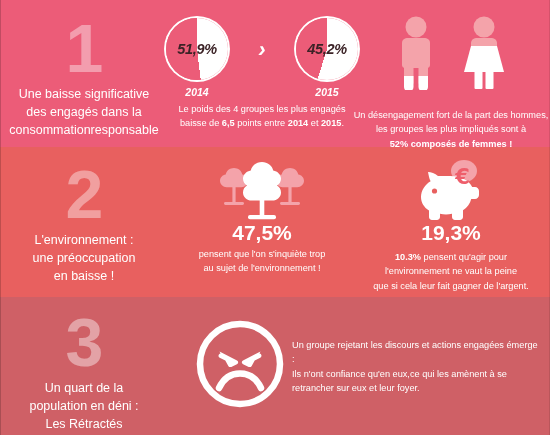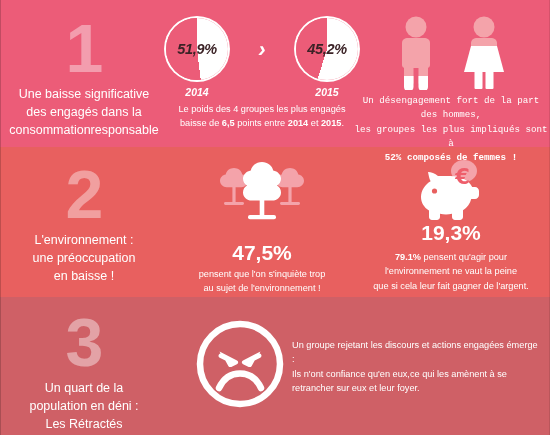--- a/index.html
+++ b/index.html
@@ -93,21 +93,21 @@
       </svg>
 
       <svg width="56" height="74" viewBox="0 0 56 74">
         <circle cx="28" cy="11" r="10.5" fill="#F4A3AA"></circle>
         <path d="M15 27c0-3.1 2.7-5 6.5-5h13c3.8 0 6.5 1.9 6.5 5v4H15v-4z" fill="#F4A3AA"></path>
         <path d="M15 30h26l7 26H8l7-26z" fill="#fff"></path>
         <rect x="18.5" y="54" width="8" height="19" rx="1" fill="#fff"></rect>
         <rect x="29.5" y="54" width="8" height="19" rx="1" fill="#fff"></rect>
       </svg>
     </div>
-    <div class="body-txt" id="s1-right-cap" style="margin-top:4px;font-family:Liberation Mono, monospace;">
+    <div class="body-txt" id="s1-right-cap" style="margin-top:18px;">
         <div><span>Un désengagement fort de la part des hommes,</span></div>
         <div><span>les groupes les plus impliqués sont à</span></div>
         <div><span class="b">52% composés de femmes !</span></div>
       </div>
   </div>
 
   <div class="col" style="left:0;top:160px;width:168px;">
     <div class="bignum">2</div>
     <div class="headline">
       <div>L'environnement :</div>
@@ -129,40 +129,40 @@
           <rect x="72.4" y="23" width="3.2" height="19" rx="1"></rect>
           <rect x="64" y="40" width="20" height="3" rx="1.4"></rect>
         </g>
         <g fill="#ffffff">
           <path d="M46 0c5.6 0 10.2 3.6 11.2 8.4C61.6 9.1 65 12.6 65 16.8c0 2.9-1.6 5.4-4 6.8 2.4 1.4 4 3.9 4 6.8 0 4.5-3.9 8.1-8.7 8.1H35.7C30.9 38.5 27 34.9 27 30.4c0-2.9 1.6-5.4 4-6.8-2.4-1.4-4-3.9-4-6.8 0-4.2 3.4-7.7 7.8-8.4C35.8 3.6 40.4 0 46 0z"></path>
           <rect x="43.7" y="34" width="4.6" height="22" rx="1.4"></rect>
           <rect x="32" y="53" width="28" height="4.2" rx="2"></rect>
         </g>
       </svg>
     </div>
-    <div class="pct" style="margin-top:20px;">47,5%</div>
+    <div class="pct" style="margin-top:0;">47,5%</div>
     <div class="body-txt" id="s2-mid-cap" style="margin-top:4px;">
         <div><span>pensent que l'on s'inquiète trop</span></div>
         <div><span>au sujet de l'environnement !</span></div>
       </div>
   </div>
 
   <div class="col" style="left:352px;top:160px;width:198px;">
     <div class="center">
       <svg width="78" height="62" viewBox="0 0 78 62">
         <ellipse cx="52" cy="11" rx="13" ry="11" fill="#F4A3AA"></ellipse>
         <path d="M26 16c-3-2.6-7-4-10-4 .7 3.6 1.2 6.6 2.6 9.2C13 24.4 9 30.5 9 37c0 5.5 3 10.4 8 13.6V57c0 1.6 1.3 3 3 3h5c1.6 0 3-1.4 3-3v-3.3c2 .4 4 .7 6 .7s4-.3 6-.7V57c0 1.6 1.3 3 3 3h5c1.6 0 3-1.4 3-3v-6.8c4.3-2.6 7.2-6.6 8.2-11.2H63c2.2 0 4-1.8 4-4v-4c0-2.2-1.8-4-4-4h-2.8C57.3 20.6 48.5 16 38 16h-12z" fill="#ffffff"></path>
         <circle cx="22.5" cy="31" r="2.6" fill="#E8605F"></circle>
         <path d="M56 20a18 18 0 0 1-10-2" stroke="#E8605F" stroke-width="0" fill="none"></path>
         <text x="50.5" y="24" font-family="DejaVu Sans, sans-serif" font-size="21" font-weight="bold" fill="#EE5E6B" text-anchor="middle">€</text>
       </svg>
     </div>
     <div class="pct" style="">19,3%</div>
     <div class="body-txt" id="s2-right-cap" style="margin-top:7px;">
-        <div><span class="b">79.1%</span><span> pensent qu'agir pour</span></div>
+        <div><span class="b">10.3%</span><span> pensent qu'agir pour</span></div>
         <div><span>l'environnement ne vaut la peine</span></div>
         <div><span>que si cela leur fait gagner de l'argent.</span></div>
       </div>
   </div>
 
   <div class="col" style="left:0;top:308px;width:168px;">
     <div class="bignum n3">3</div>
     <div class="headline">
       <div>Un quart de la</div>
       <div>population en déni :</div>

